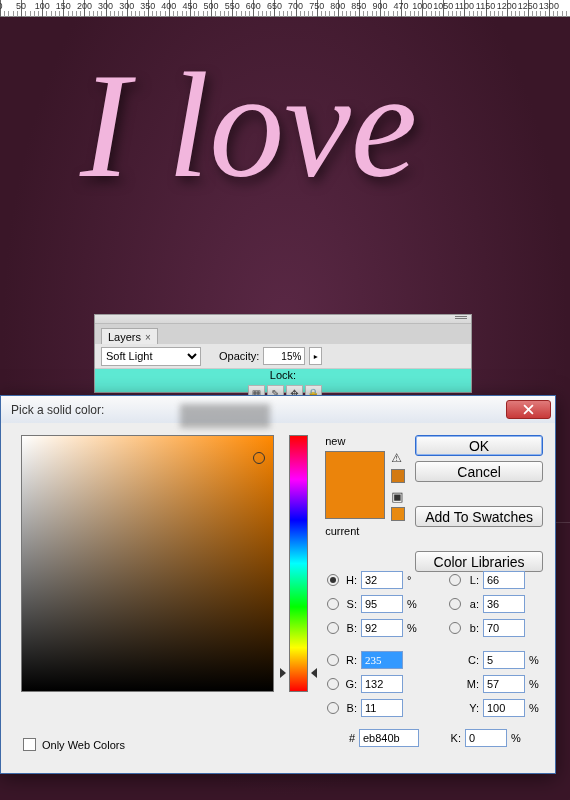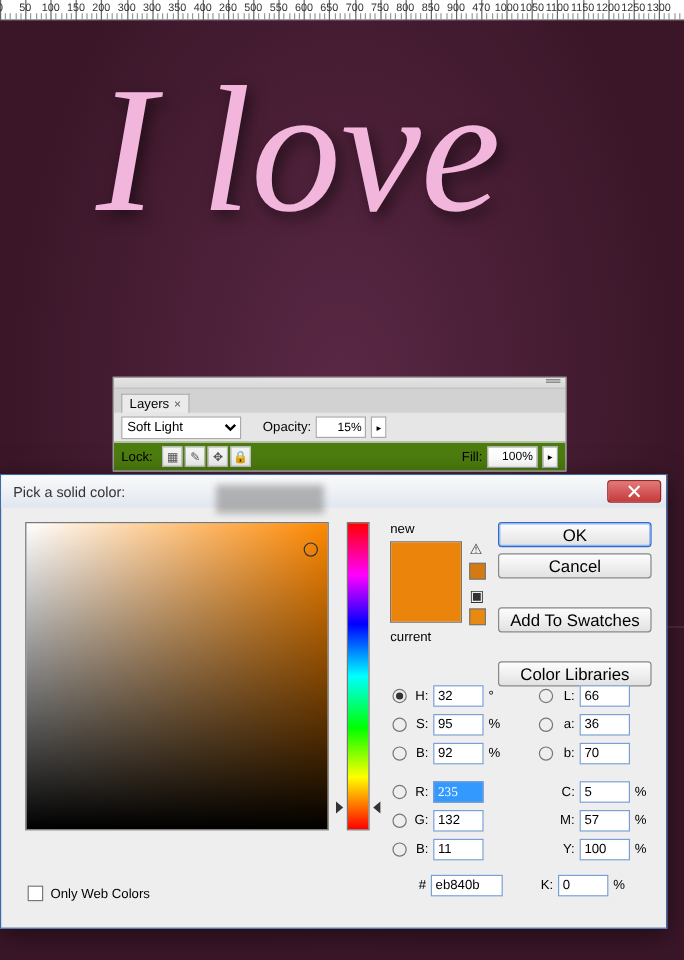--- a/index.html
+++ b/index.html
@@ -17,21 +17,21 @@
 .candy-text { color: #f2b6dd; font-family: "Brush Script MT", cursive; font-size: 150px; font-style: italic; position: absolute; top: 30px; left: 80px; text-shadow: 4px 6px 12px rgba(0,0,0,0.5); line-height: 1.05; }
 
 
 .layers-panel { position: absolute; top: 314px; left: 94px; width: 378px; background: #e6e6e6; border: 1px solid #9b9b9b; font-size: 11px; }
 .layers-topbar { height: 9px; background: linear-gradient(#e4e4e4,#d8d8d8); border-bottom: 1px solid #bbb; position: relative; }
 .layers-topbar .dash { position:absolute; right: 4px; top:1px; width:12px; height:2px; border-bottom:3px double #777; }
 .layers-tabs { height: 20px; background: #d2d2d2; padding: 0 6px; display: flex; align-items: flex-end; }
 .layers-tab { background: #ebebeb; border: 1px solid #aaa; border-bottom: none; padding: 2px 6px 1px; font-size: 11px; display:flex; align-items:center; gap:4px; }
 .layers-tab .x { font-size: 10px; color: #555; }
 .layers-row { height: 24px; display: flex; align-items: center; padding: 0 6px; gap: 4px; background: #e6e6e6; }
-.layers-row2 { height: 24px; display: flex; align-items: center; padding: 0 6px; gap: 4px; background: #4d7c0f; border-top: 1px solid #ccc; }
+.layers-row2 { height: 24px; display: flex; align-items: center; padding: 0 6px; gap: 4px; background: #5eead4; border-top: 1px solid #ccc; flex-direction: column; }
 select.blend { width: 100px; height: 19px; font-size: 11px; border: 1px solid #aaa; background:#fff; }
 .lp-label { font-size: 11px; }
 .pct-box { width: 42px; height: 18px; border: 1px solid #aaa; background:#fff; font-size: 10px; text-align: right; padding-right: 3px; display:flex; align-items:center; justify-content:flex-end; }
 .pct-arrow { width: 13px; height: 18px; border: 1px solid #aaa; background:#fff; display:flex; align-items:center; justify-content:center; font-size:8px; }
 .lock-icons { display:flex; gap:2px; margin-left: 4px; }
 .lock-icons span { width:17px; height:17px; border:1px solid #bbb; background:#f3f3f3; display:inline-flex; align-items:center; justify-content:center; font-size:10px; color:#555; }
 
 
 .dialog { position: absolute; top: 395px; left: 0px; width: 556px; background: #eee; border: 1px solid #3e6aa8; box-shadow: 0 4px 20px rgba(0,0,0,0.5); }
 .titlebar { height: 27px; background: linear-gradient(#fafafa, #e1e7f0); display: flex; align-items: center; padding: 0 4px 0 10px; font-size: 12px; color: #333; }
@@ -135,21 +135,21 @@
     <div class="ruler-tick-minor" style="left: 156.222px;"></div>
     <div class="ruler-tick-minor" style="left: 160.444px;"></div>
     <div class="ruler-tick-minor" style="left: 164.667px;"></div>
     <div class="ruler-tick-major" style="left: 168.889px;"></div>
     <div class="ruler-label" style="left: 168.889px;">400</div>
     <div class="ruler-tick-minor" style="left: 173.111px;"></div>
     <div class="ruler-tick-minor" style="left: 177.333px;"></div>
     <div class="ruler-tick-minor" style="left: 181.556px;"></div>
     <div class="ruler-tick-minor" style="left: 185.778px;"></div>
     <div class="ruler-tick-major" style="left: 190px;"></div>
-    <div class="ruler-label" style="left: 190px;">260</div>
+    <div class="ruler-label" style="left: 190px;">450</div>
     <div class="ruler-tick-minor" style="left: 194.222px;"></div>
     <div class="ruler-tick-minor" style="left: 198.444px;"></div>
     <div class="ruler-tick-minor" style="left: 202.667px;"></div>
     <div class="ruler-tick-minor" style="left: 206.889px;"></div>
     <div class="ruler-tick-major" style="left: 211.111px;"></div>
     <div class="ruler-label" style="left: 211.111px;">500</div>
     <div class="ruler-tick-minor" style="left: 215.333px;"></div>
     <div class="ruler-tick-minor" style="left: 219.556px;"></div>
     <div class="ruler-tick-minor" style="left: 223.778px;"></div>
     <div class="ruler-tick-minor" style="left: 228px;"></div>

